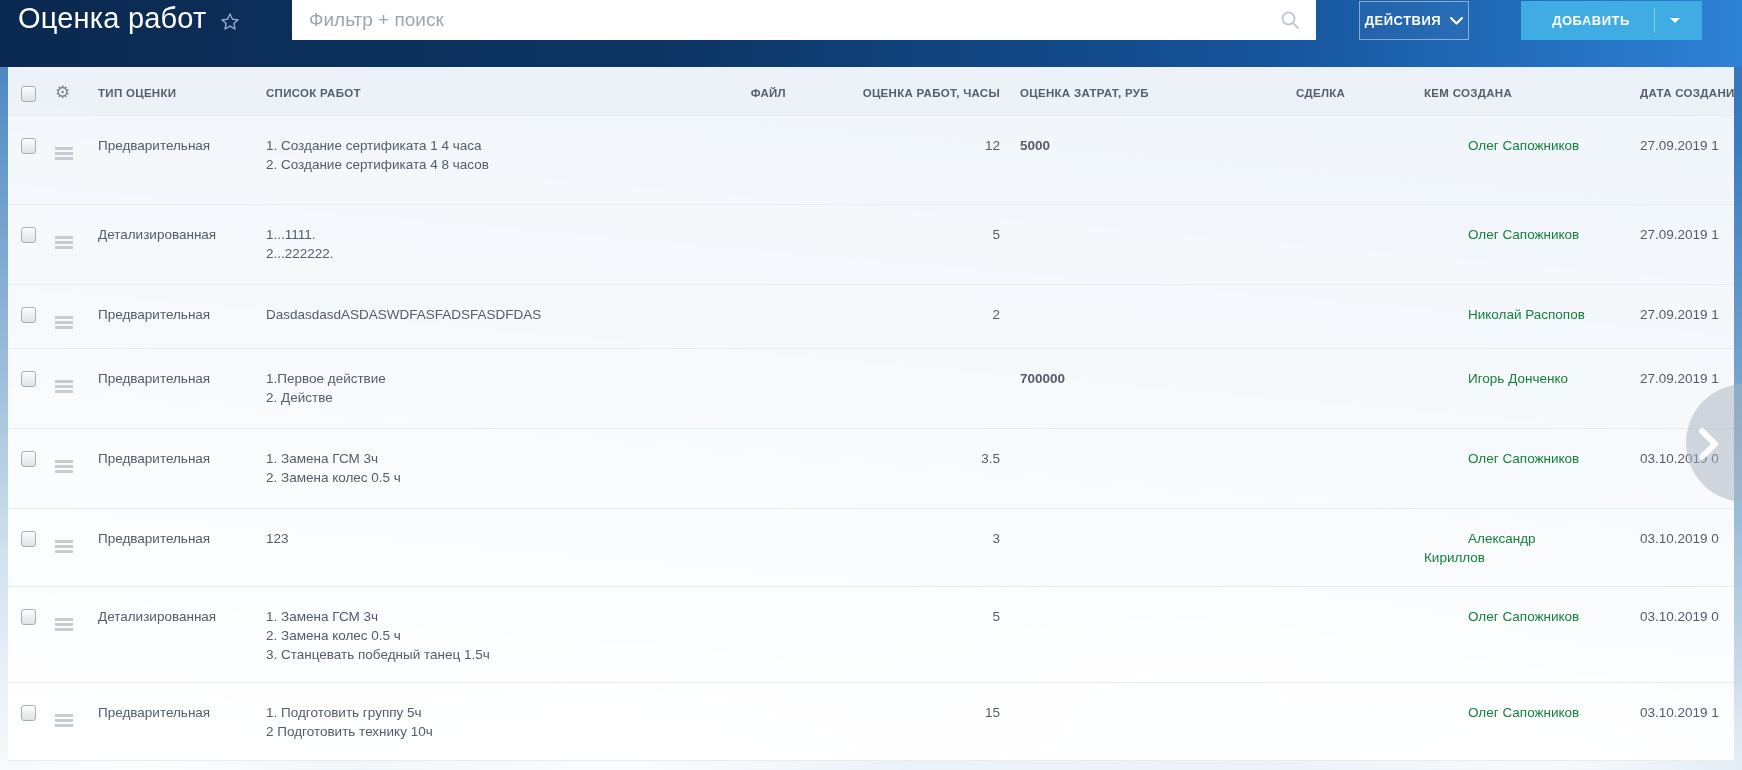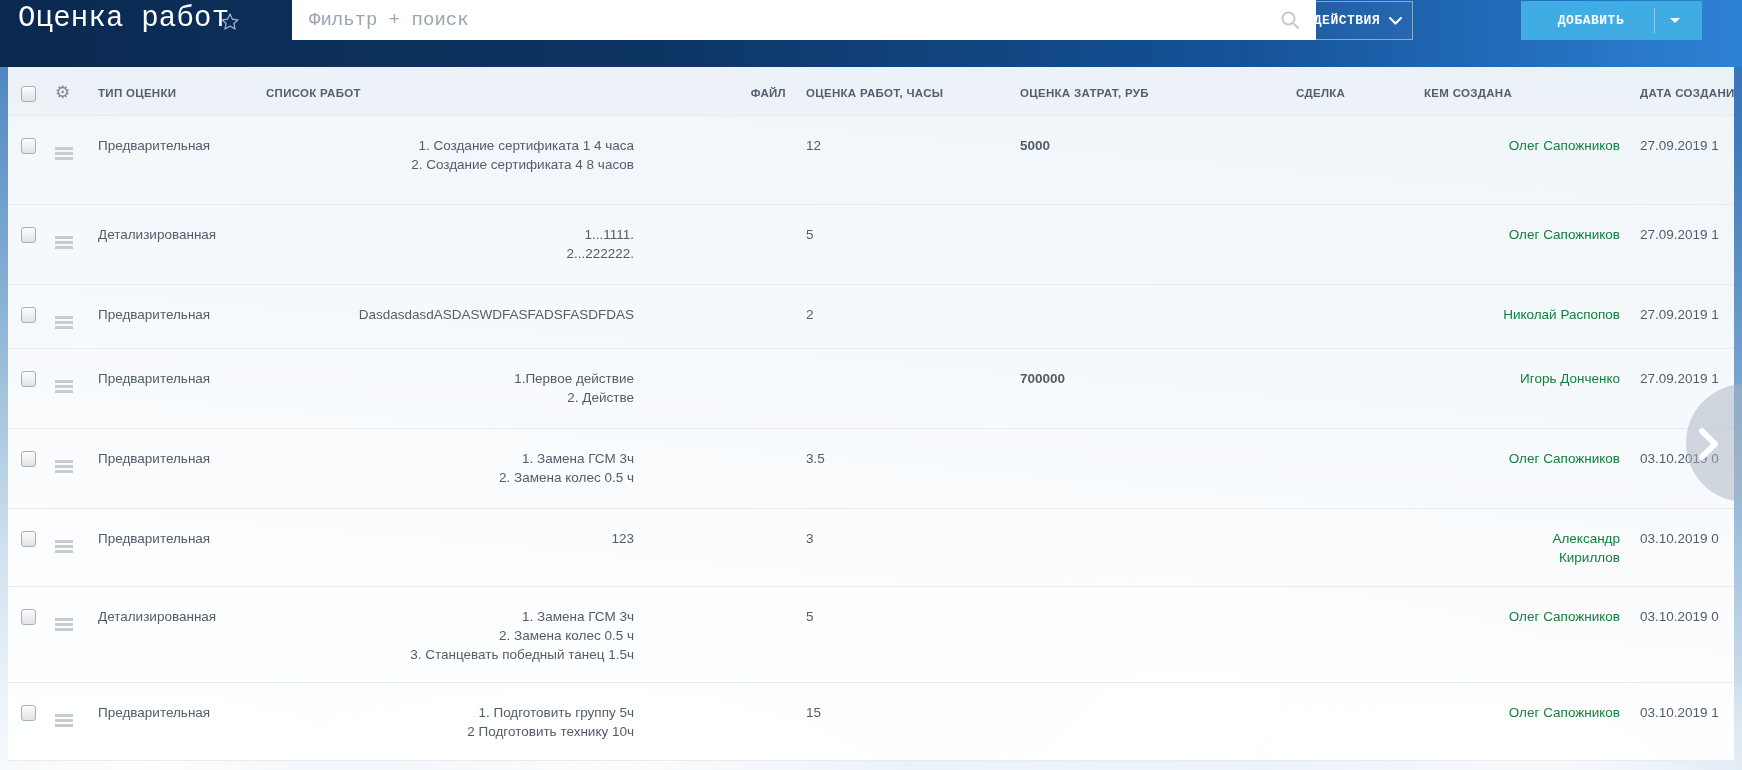--- a/index.html
+++ b/index.html
@@ -12,33 +12,33 @@
   
   .cloud { position:absolute; border-radius:50%; pointer-events:none; z-index:0;
     background:radial-gradient(ellipse at center, rgba(255,255,255,0.85) 0%, rgba(255,255,255,0) 70%); }
   .cloud-1 { left:300px; top:640px; width:620px; height:220px; }
   .cloud-2 { left:820px; top:560px; width:760px; height:260px; opacity:.8; }
   .cloud-3 { left:1250px; top:640px; width:560px; height:220px; }
   .cloud-4 { left:-60px;  top:680px; width:420px; height:180px; }
 
   
   .topbar { position:absolute; left:0; top:0; width:1742px; height:67px; z-index:3;
-    background:linear-gradient(90deg,#0a2950 0%,#0d3564 38%,#15539a 72%,#2e82d6 100%);font-family:Liberation Mono, monospace; }
+    background:linear-gradient(90deg,#0a2950 0%,#0d3564 38%,#15539a 72%,#2e82d6 100%); }
   .page-title { position:absolute; left:18px; top:2px; font-size:29px; font-weight:300;
     color:#ffffff; letter-spacing:.2px; white-space:nowrap; }
   .fav-star { position:absolute; left:219px; top:11px; width:22px; height:22px; cursor:pointer; }
   .search-box { position:absolute; left:292px; top:0; width:1024px; height:40px; background:#ffffff; }
   .search-box input { width:100%; height:100%; border:0; outline:none; padding:0 48px 0 17px;
     font-family:inherit; font-size:19px; color:#333; background:transparent; }
   .search-box input::placeholder { color:#9aa6b2; opacity:1; }
   .search-icon { position:absolute; right:16px; top:10px; width:20px; height:20px; cursor:pointer; }
 
   .btn { position:absolute; top:1px; height:39px; display:flex; align-items:center; justify-content:center;
     color:#fff; font-size:13px; font-weight:bold; letter-spacing:.5px; cursor:pointer; }
-  .btn-actions { left:1303px; width:110px; border:1px solid rgba(255,255,255,.45);
+  .btn-actions { left:1359px; width:110px; border:1px solid rgba(255,255,255,.45);
     background:rgba(255,255,255,.04); gap:9px; }
   .btn-add { left:1521px; width:181px; background:#3fade3; padding:7px; }
   .btn-add-main { flex:1 1 auto; text-align:center; }
   .btn-add-divider { width:1px; height:100%; background:rgba(255,255,255,.38); }
   .btn-add-caret { width:40px; display:flex; align-items:center; justify-content:center; }
   .caret-down { width:0; height:0; border-left:5px solid transparent; border-right:5px solid transparent;
     border-top:5px solid #ffffff; }
 
   
   .grid { position:absolute; left:8px; top:67px; width:1726px; overflow:hidden; z-index:1; }
@@ -47,26 +47,26 @@
   .g-head { background:rgba(242,246,249,.97); height:48px; }
   .g-cell { display:table-cell; vertical-align:top; padding:20px 10px 0 10px;
     font-size:13.5px; line-height:19px; color:#535c69; border-bottom:1px solid #e7ecf0; }
   .g-head .g-cell { padding-top:17px; font-size:11.5px; font-weight:bold; color:#525f6e;
     letter-spacing:.3px; white-space:nowrap; }
   .c-check { width:38px;  padding-left:13px; padding-right:0; }
   .c-menu  { width:42px;  padding-left:9px;  padding-right:0; }
   .c-type  { width:168px; }
   .c-list  { width:388px; }
   .c-file  { width:152px;text-align:right; }
-  .c-hours { width:214px; }
+  .c-hours { width:214px;text-align:right; }
   .c-cost  { width:276px;font-weight:bold; }
   .c-deal  { width:128px; }
   .c-creator { width:216px; }
   .c-date  { width:270px; white-space:nowrap; }
-  .pre { white-space:pre-line;text-align:right; }
+  .pre { white-space:pre-line; }
   .h89{height:89px} .h80{height:80px} .h64{height:64px} .h78{height:78px} .h96{height:96px}
 
   .g-cell a { color:#15803d; text-decoration:none; cursor:pointer;margin-left:44px; }
 
   .cb { display:inline-block; width:15px; height:16px; margin-top:2px; border:1px solid #a6aeb6;
     border-radius:3px; background:linear-gradient(180deg,#fbfcfd,#dfe3e7);
     box-shadow:inset 0 1px 0 #ffffff; cursor:pointer; }
   .gear { font-family:"DejaVu Sans",sans-serif; font-size:17px; color:#7d868f; line-height:17px;
     display:inline-block; cursor:pointer; margin-top:0; }
   .burger { display:inline-block; width:18px; height:3px; margin-top:6px; background:#c6ccd2;

